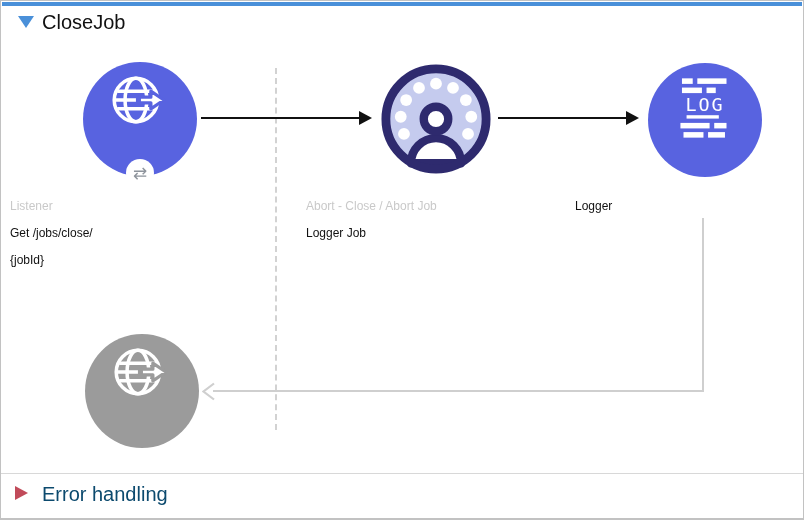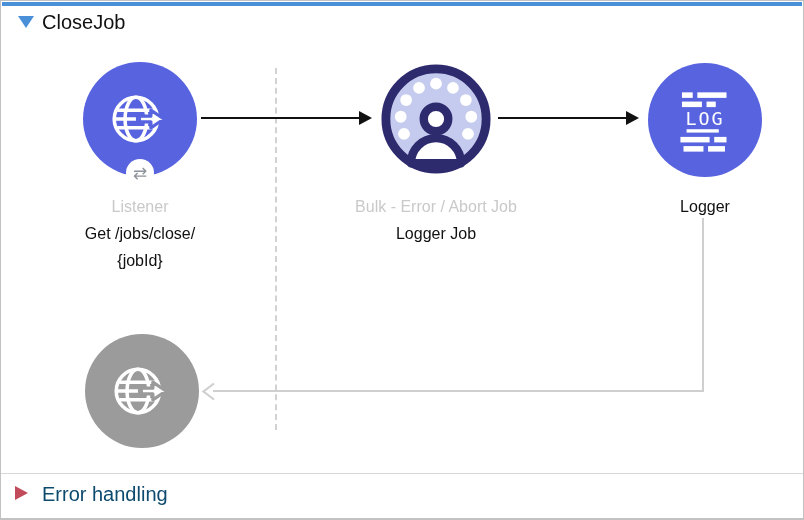--- a/index.html
+++ b/index.html
@@ -33,21 +33,21 @@
   }
   .flow-title {
     position: absolute; left: 41px; top: 10px;
     font-size: 20px; color: #111111;
   }
   
   .node-circle {
     position: absolute;
     width: 114px; height: 114px;
     border-radius: 50%;
-    display: flex; align-items: center; justify-content: center;
+    display: flex; justify-content: center;
   }
   .node-blue  { background: #5863e0; color: #5863e0; }
   .node-gray  { background: #9b9b9b; color: #9b9b9b; }
   .listener-pos { left: 82px;  top: 61px; }
   .logger-pos   { left: 647px; top: 62px; }
   .response-pos { left: 84px;  top: 333px; }
   .bulk-pos     { position: absolute; left: 379px; top: 62px; width: 112px; height: 112px; }
 
   .listener-badge {
     position: absolute;
@@ -56,22 +56,22 @@
     width: 28px; height: 28px;
     background: #ffffff;
     border-radius: 50%;
     display: flex; align-items: center; justify-content: center;
     font-size: 17px; color: #8e949c;
   }
   
   .lbl {
     position: absolute;
     width: 260px;
-    text-align: center;
-    font-size: 16px;
+    text-align: left;
+    font-size: 12px;
     line-height: 27px;
   }
   .lbl-muted { color: #c9c9c9; }
   .lbl-dark  { color: #111111; }
   
   .h-arrow-line { position: absolute; height: 2px; background: #111111; }
   .arrow-head-right {
     position: absolute;
     width: 0; height: 0;
     border-top: 7px solid transparent;
@@ -153,21 +153,21 @@
       <circle cx="87.4" cy="37.7" r="6"></circle>
       <circle cx="92.9" cy="54.7" r="6"></circle>
       <circle cx="89.6" cy="72.2" r="6"></circle>
     </g>
     <g>
       <path d="M31.5 102 a 25.5 25.5 0 0 1 51 0 z" fill="#ffffff" stroke="#2e2a6e" stroke-width="8.5" stroke-linejoin="round"></path>
       <circle cx="57" cy="57" r="12.5" fill="#ffffff" stroke="#2e2a6e" stroke-width="8.5"></circle>
     </g>
     <circle cx="57" cy="57" r="51" fill="none" stroke="#2e2a6e" stroke-width="9"></circle>
   </svg>
-  <div class="lbl lbl-muted" style="left:305px; top:192px;">Bulk - Error / Abort Job</div>
+  <div class="lbl lbl-muted" style="left:305px; top:192px;">Abort - Close / Abort Job</div>
   <div class="lbl lbl-dark" style="left:305px; top:219px;">Logger Job</div>
 
   <div class="h-arrow-line" style="left:497px; top:116px; width:130px;"></div>
   <div class="arrow-head-right" style="left:625px; top:110px;"></div>
 
   <div class="node-circle node-blue logger-pos">
     <svg width="86" height="86" viewBox="0 0 56 56">
       <g fill="#ffffff">
         <rect x="13" y="10" width="7" height="3.6"></rect>
         <rect x="23" y="10" width="19" height="3.6"></rect>

